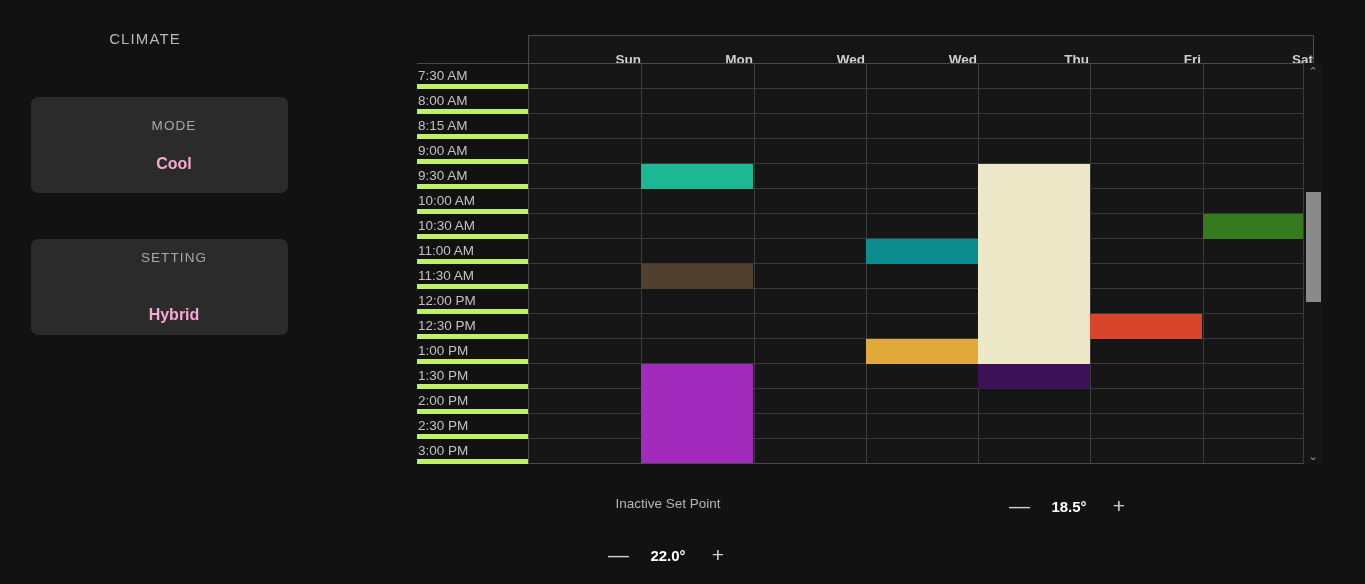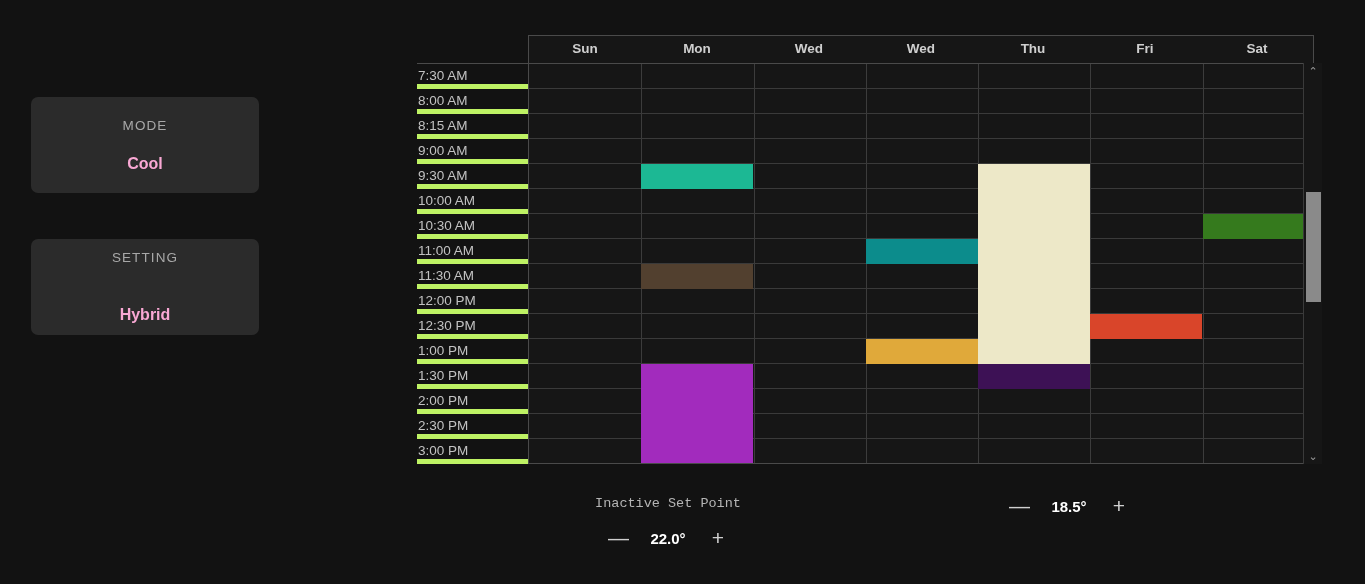--- a/index.html
+++ b/index.html
@@ -37,20 +37,21 @@
   .card {
     position: absolute;
     left: 31px;
     width: 228px;
     background: #2b2b2b;
     border-radius: 7px;
     display: flex;
     flex-direction: column;
     align-items: center;
     justify-content: center;
+    padding-left: 29px;
   }
   #card-mode { top: 97px; height: 96px; }
   #card-setting { top: 239px; height: 96px; gap: 19px; }
   .card-label {
     font-size: 13.5px;
     letter-spacing: 1.1px;
     color: #a8a8a8;
     margin-bottom: 22px;
   }
   .card-value {
@@ -75,25 +76,26 @@
     height: 28px;
     display: flex;
     border-left: 1px solid #4a4a4a;
     border-top: 1px solid #4a4a4a;
     border-right: 1px solid #4a4a4a;
     box-sizing: border-box;
     background: #161616;
   }
   .day-head {
     flex: 1 1 0;
-    text-align: center;
+    text-align: right;
     font-size: 13.5px;
     font-weight: bold;
     color: #cfcfcf;
     line-height: 26px;
+    margin-top: 11px;
   }
 
   #grid-wrap {
     position: absolute;
     left: 0;
     top: 28px;
     width: 897px;
     height: 401px;
   }
   #time-col {
@@ -182,22 +184,21 @@
     position: absolute;
     top: 496px;
     width: 300px;
     text-align: center;
   }
   #setpoint-inactive { left: 518px; }
   #setpoint-active { left: 919px; }
   .sp-label {
     font-size: 13.5px;
     color: #b5b5b5;
-    margin-bottom: 17px;
-    font-family: Liberation Mono, monospace;
+    margin-bottom: 34px;
   }
   .sp-row {
     display: flex;
     align-items: center;
     justify-content: center;
     gap: 18px;
   }
   .sp-btn {
     font-size: 21px;
     color: #cfcfcf;
@@ -210,20 +211,21 @@
     font-size: 15px;
     font-weight: bold;
     color: #ffffff;
     min-width: 44px;
   }
 </style>
 </head>
 <body>
 
 <div id="left-panel">
+  <div id="panel-title">CLIMATE</div>
   <div class="card" id="card-mode">
     <div class="card-label">MODE</div>
     <div class="card-value">Cool</div>
   </div>
   <div class="card" id="card-setting">
     <div class="card-label">SETTING</div>
     <div class="card-value">Hybrid</div>
   </div>
 </div>
 

